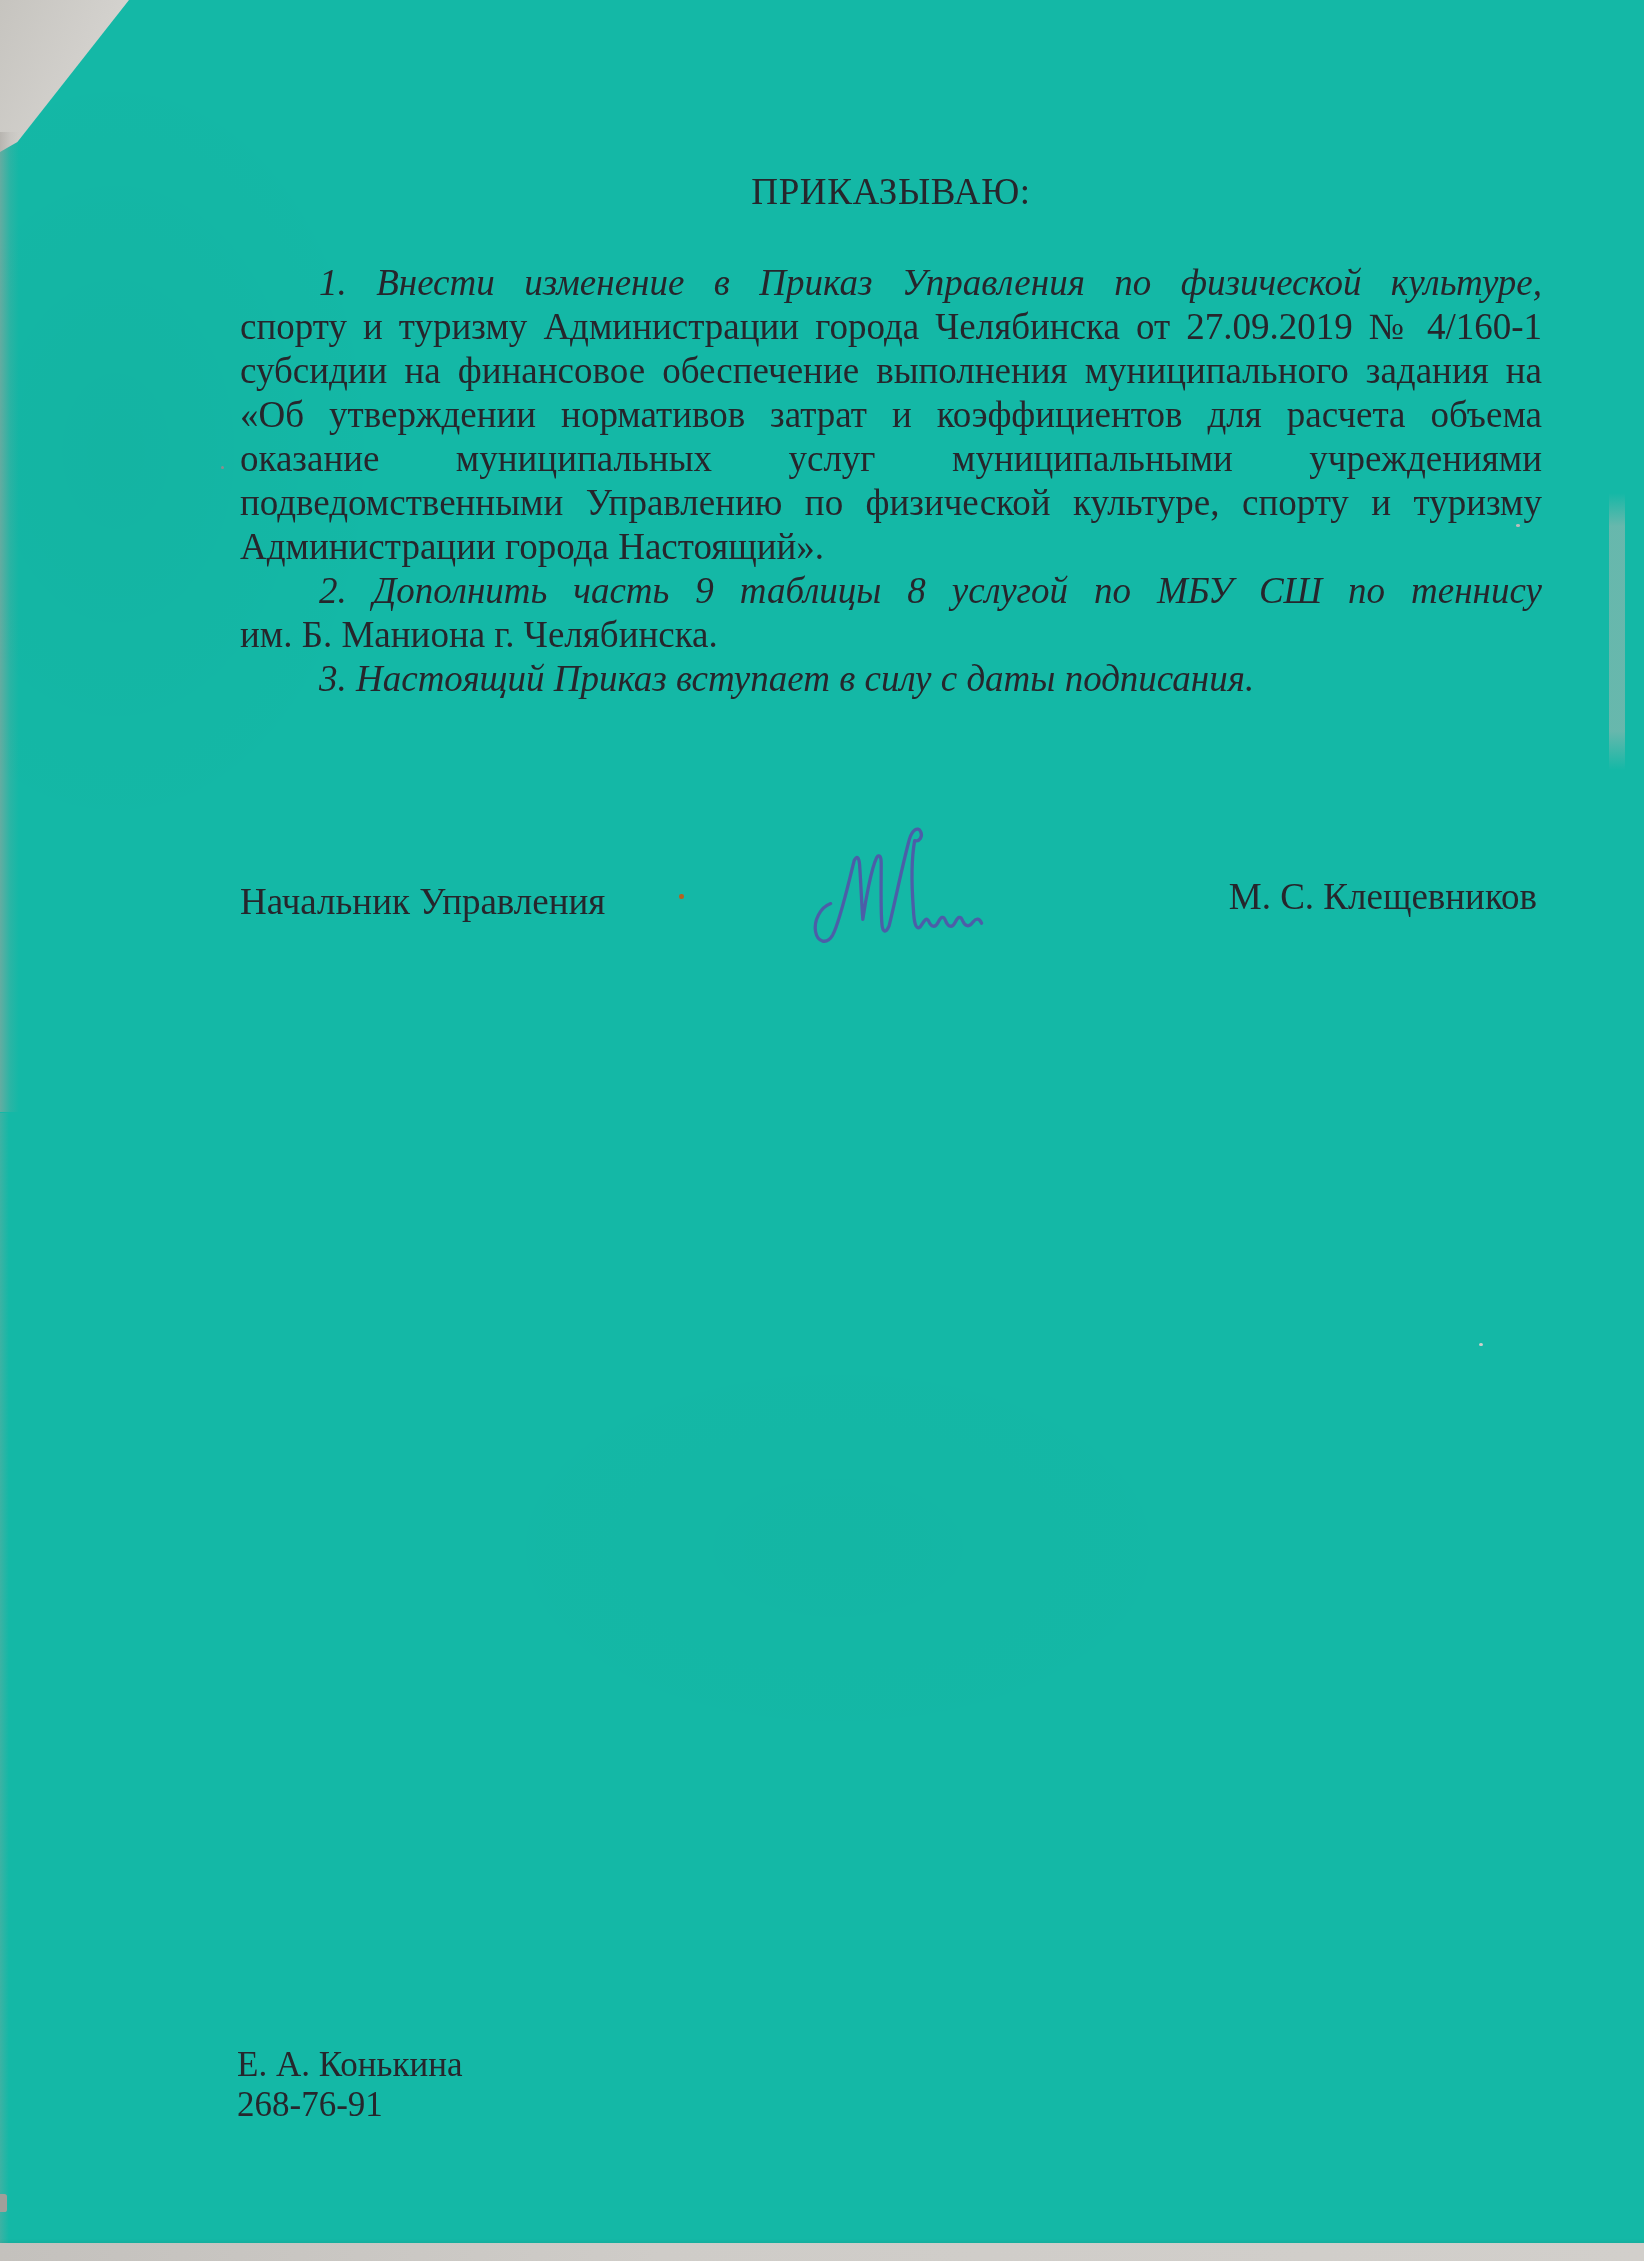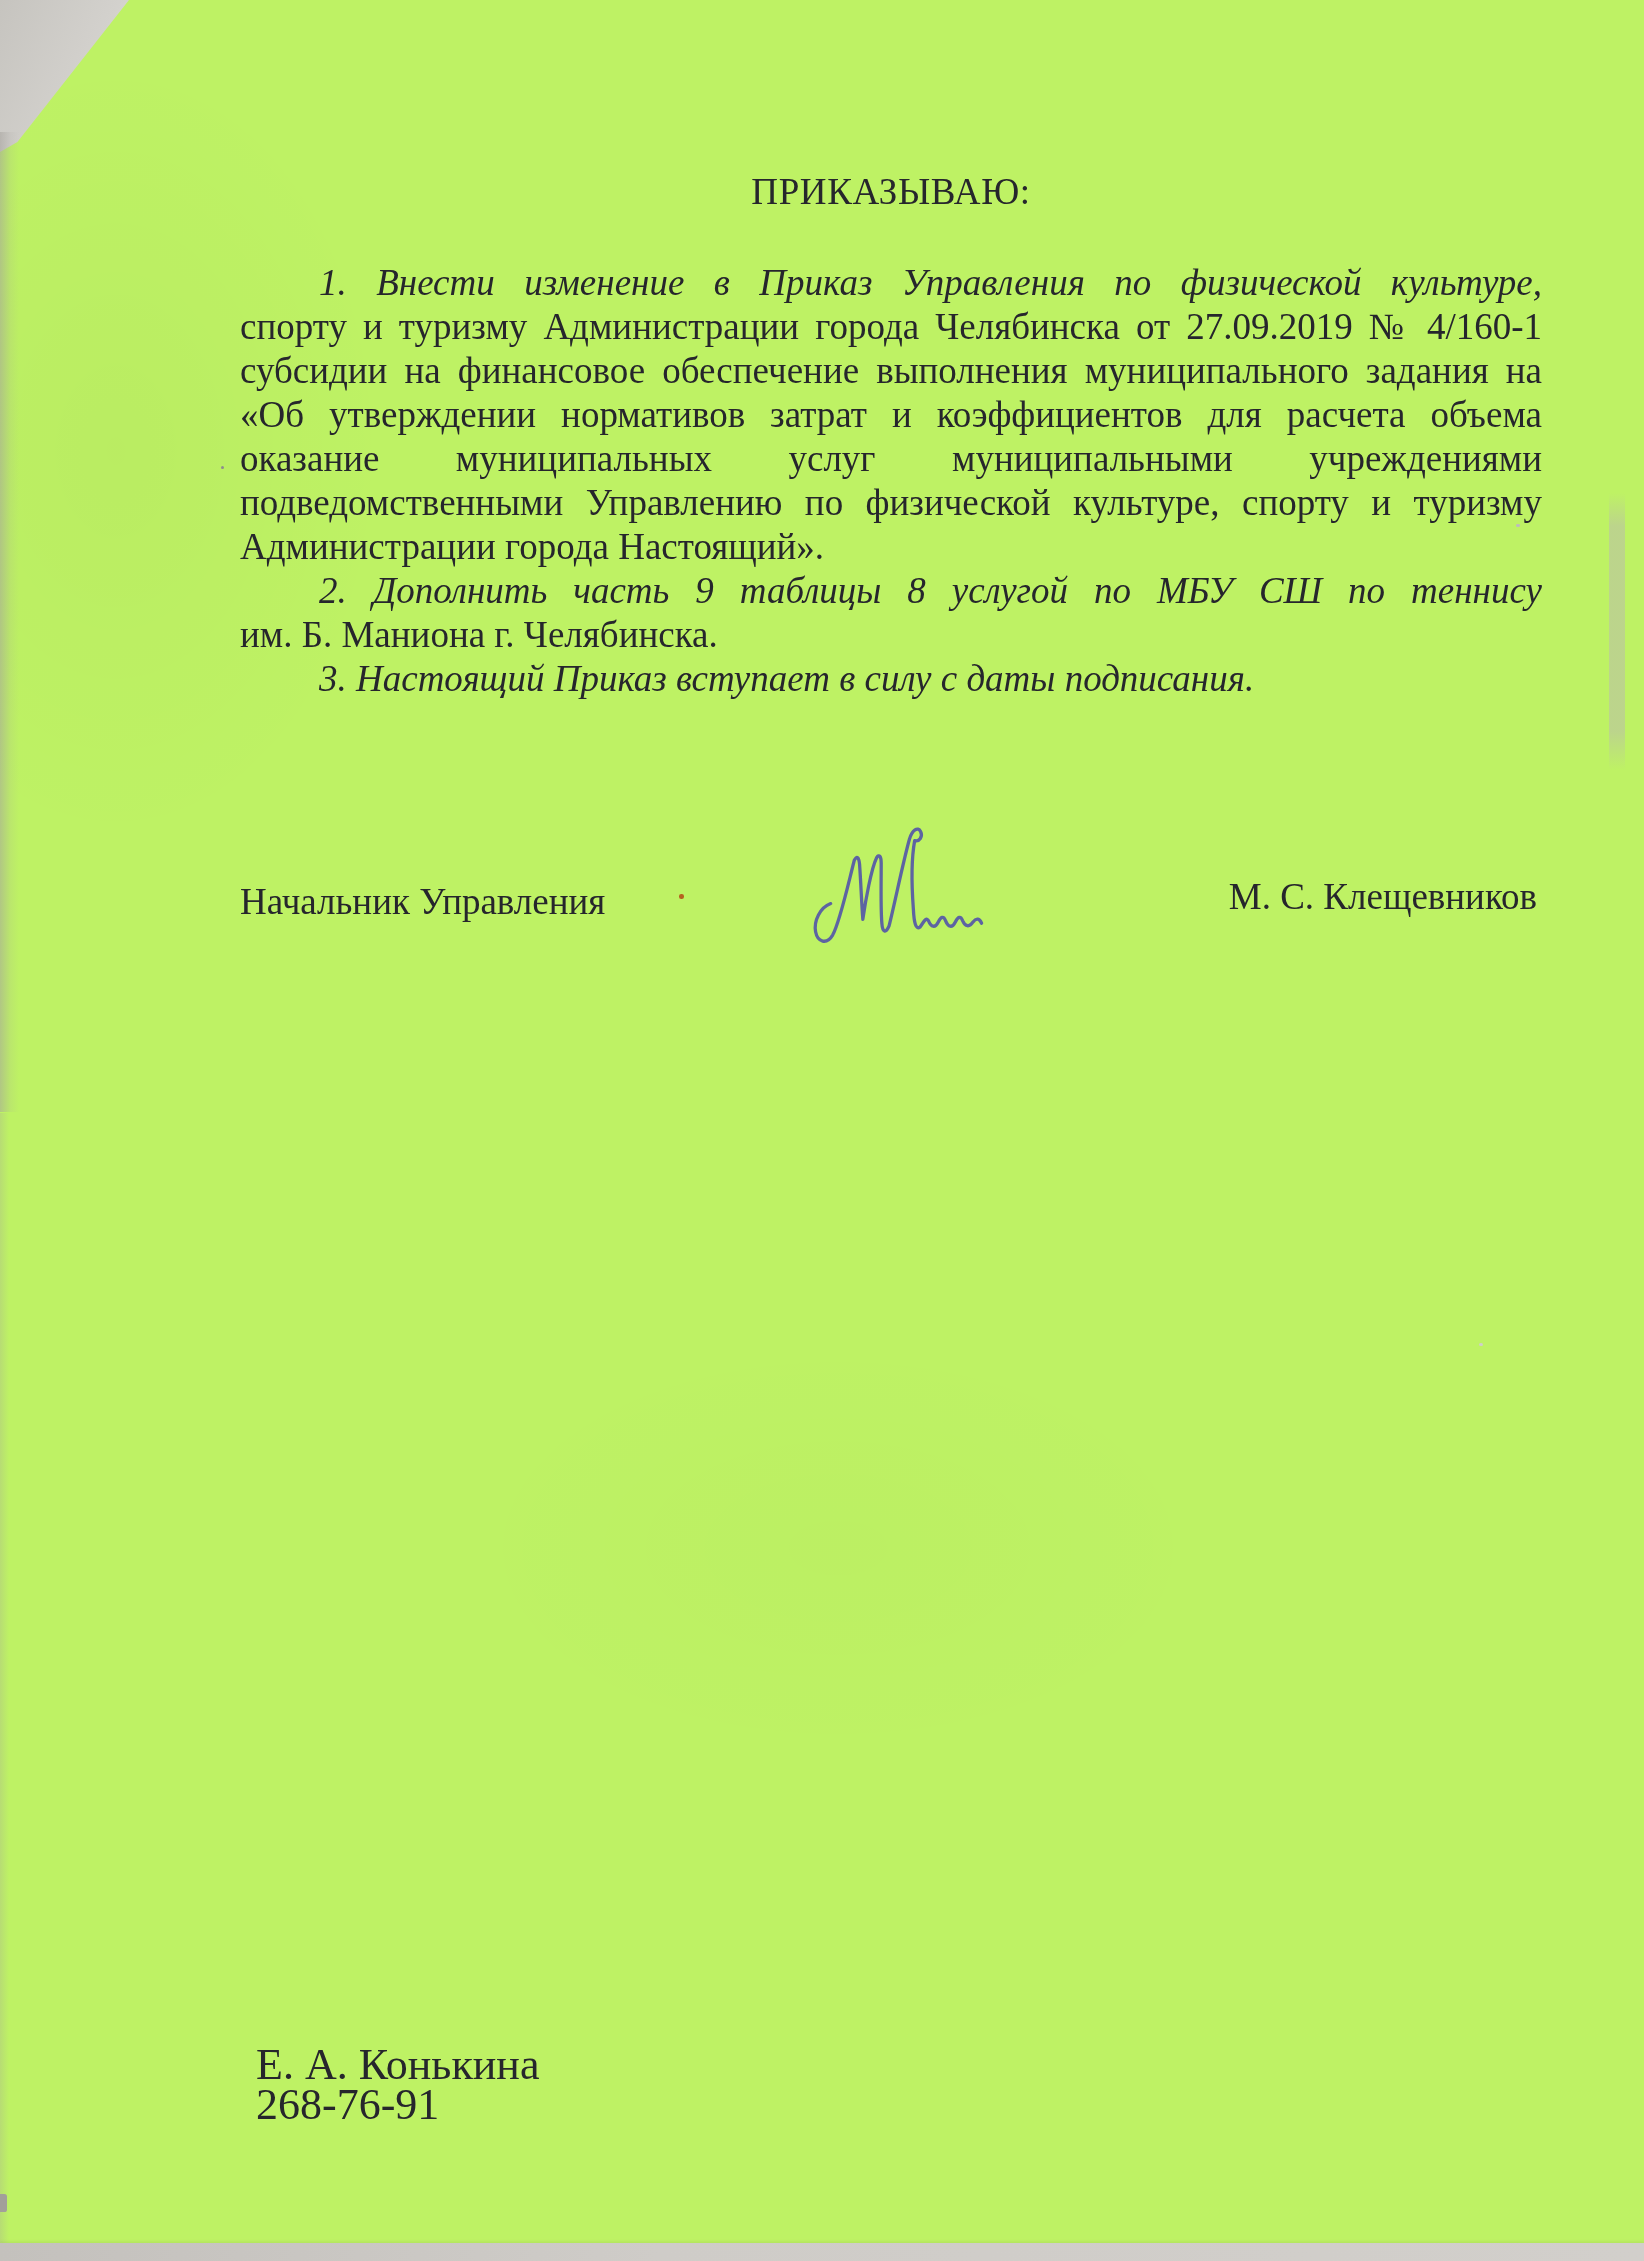--- a/index.html
+++ b/index.html
@@ -1,19 +1,19 @@
 <!DOCTYPE html>
 <html style="font-size:10.3px"><head>
 <meta charset="utf-8">
 <style>
   html,body{margin:0;padding:0;background:#888;}
   .page{
     position:relative;
     width:1645px;height:2261px;
-    background:#bef264;
+    background:#14b8a6;
     overflow:hidden;
     font-family:"Liberation Serif","DejaVu Serif",serif;
     color:#26262c;
   }
   
   .page::before{
     content:"";position:absolute;inset:0;
     background:
       radial-gradient(400px 580px at 116px 451px, rgba(0,0,0,0.022), transparent 70%),
       radial-gradient(580px 322px at 838px 1548px, rgba(0,0,0,0.012), transparent 70%);
@@ -70,21 +70,21 @@
     font-size:37px;line-height:44px;white-space:nowrap;
   }
   .sig-name{
     position:absolute;right:108px;top:875px;
     font-size:37px;line-height:44px;white-space:nowrap;
   }
   .sig-ink{position:absolute;left:811px;top:823px;width:187px;height:129px;}
 
   .footer{
     position:absolute;left:237px;top:2045px;
-    font-size:44px;line-height:40px;margin-left:19px;
+    font-size:35px;line-height:40px;
   }
 </style>
 </head>
 <body>
 
 <div class="page">
 
   <div class="corner-fold"></div>
   <div class="edge-left-upper"></div>
   <div class="edge-left-lower"></div>

